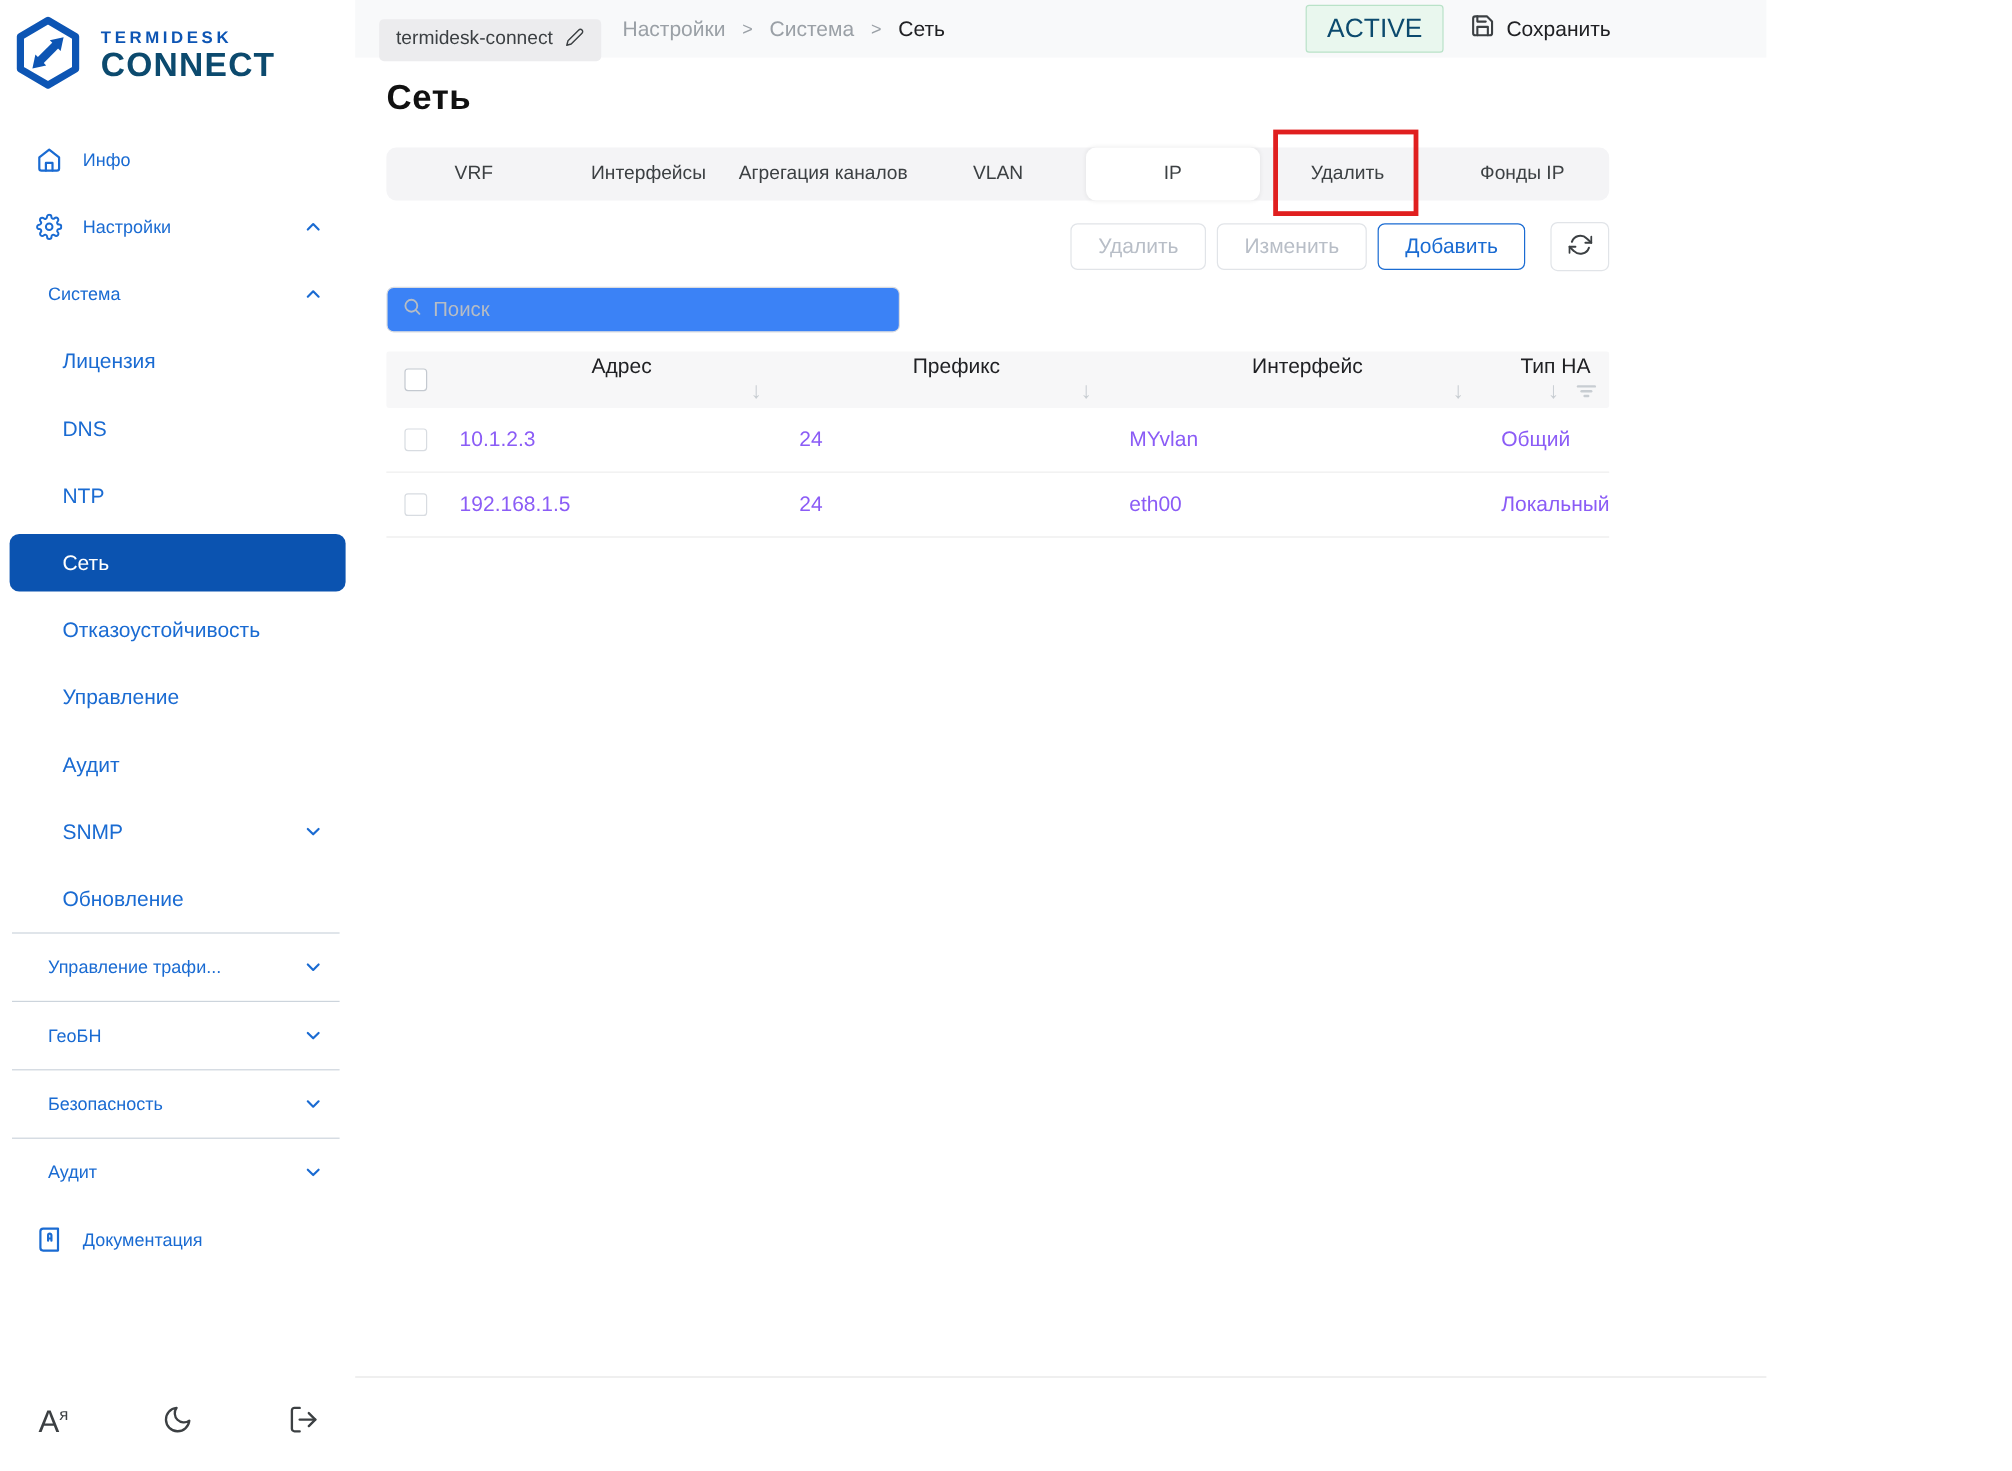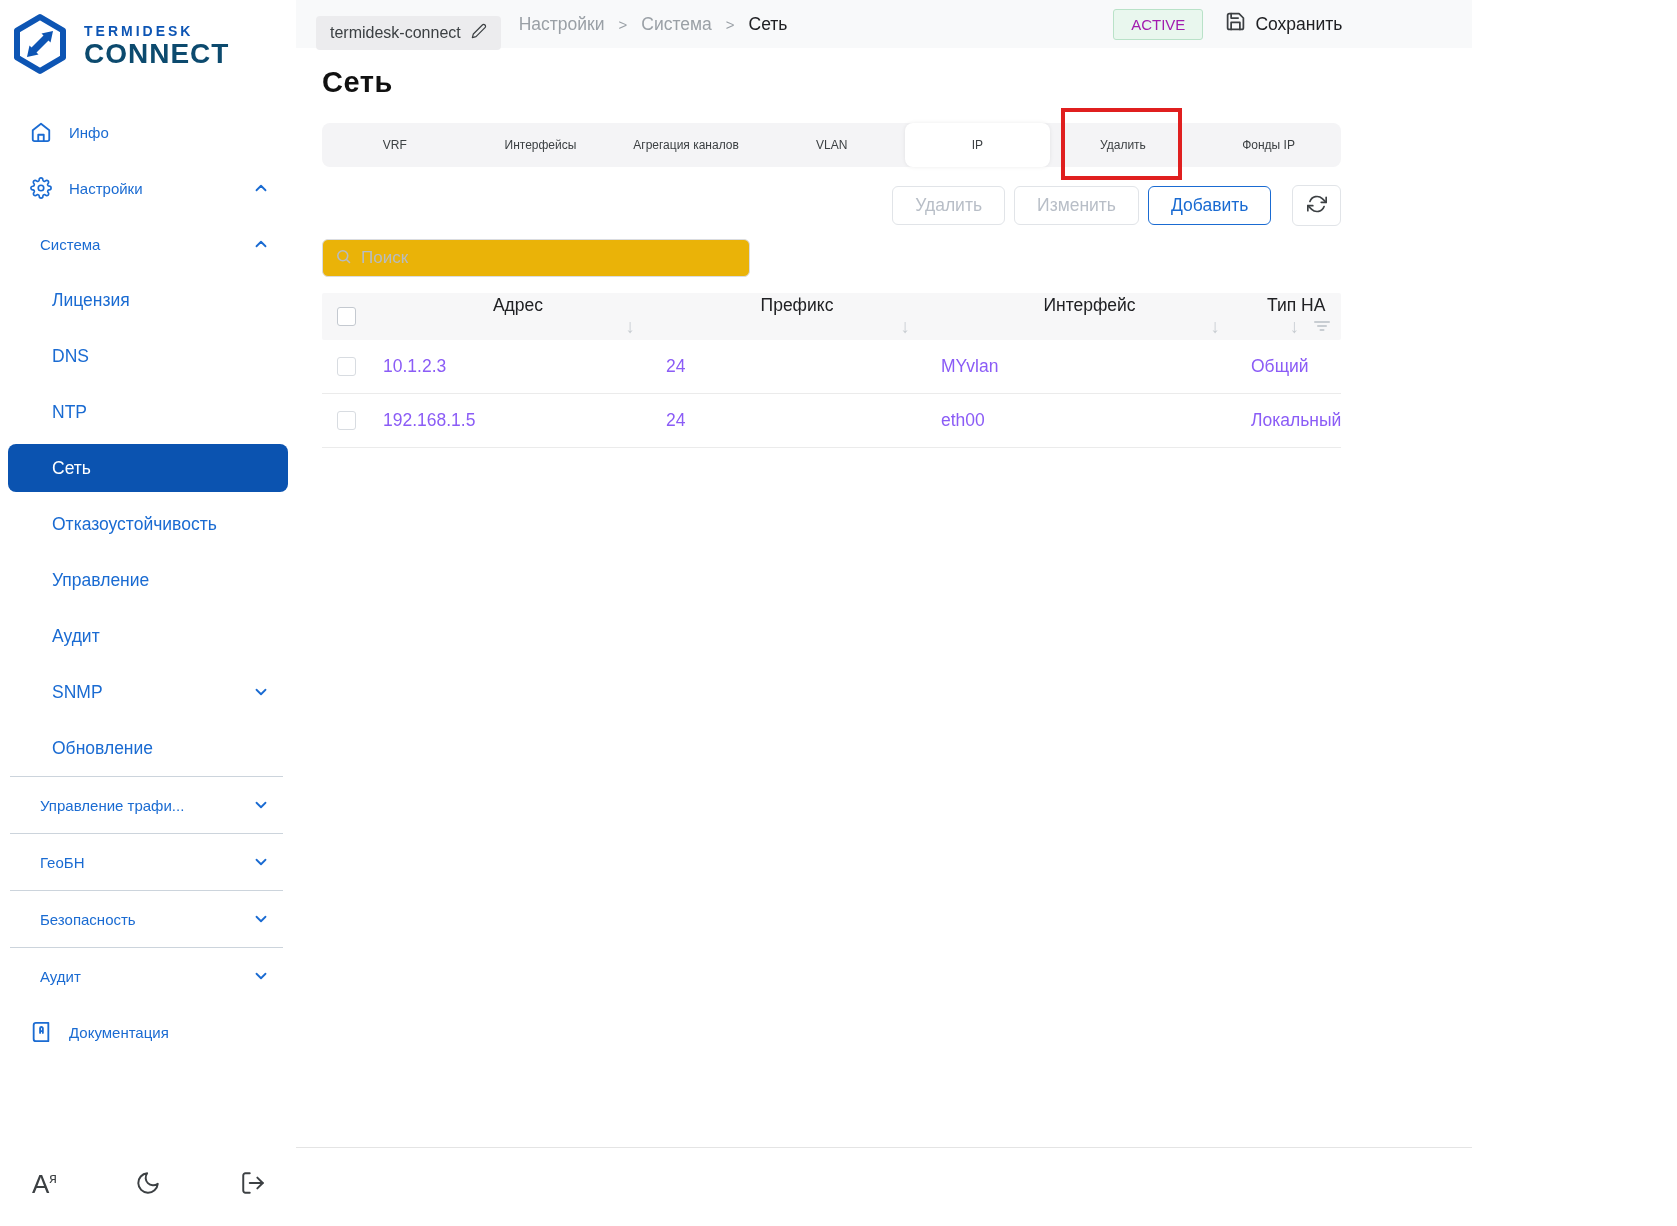--- a/index.html
+++ b/index.html
@@ -28,39 +28,39 @@
 
   
   .main { flex:1; display:flex; flex-direction:column; position:relative; background:#fff; }
   .topbar { height:48px; background:#f8f9fa; display:flex; align-items:center; padding:0 130px 0 20px; }
   .host-chip { display:flex; align-items:center; gap:10px; background:#ececee; border-radius:4px; padding:7px 14px; font-size:16px; color:#3c4043; cursor:pointer;margin-top:18px; }
   .breadcrumb { display:flex; align-items:center; gap:14px; margin-left:18px; font-size:17.5px; color:#9aa0a6; }
   .bc-link { cursor:pointer; }
   .bc-sep { font-size:15px; color:#9aa0a6; }
   .bc-current { color:#202124; }
   .topbar-right { margin-left:auto; display:flex; align-items:center; gap:22px; }
-  .badge { color:#a21caf; background:#e9f7ee; border:1px solid #b9e2c8; border-radius:3px; padding:6px 17px; font-size:15px; }
+  .badge { color:#0c4a6e; background:#e9f7ee; border:1px solid #b9e2c8; border-radius:3px; padding:6px 17px; font-size:22px; }
   .save-btn { display:flex; align-items:center; gap:9px; background:none; border:none; font-family:inherit; font-size:17.5px; color:#202124; cursor:pointer; }
 
   .content { padding:16px 131px 0 26px; }
   .page-title { font-size:29px; font-weight:700; color:#111; margin:2px 0 24px 0; letter-spacing:0.5px; }
 
   .tabs-wrap { position:relative; }
   .tabs { display:flex; background:#f4f4f6; border-radius:8px; height:44px; }
-  .tab { flex:1; display:flex; align-items:center; justify-content:center; font-size:12px; color:#3c4043; cursor:pointer; }
+  .tab { flex:1; display:flex; align-items:center; justify-content:center; font-size:16px; color:#3c4043; cursor:pointer; }
   .tab.active { background:#fff; border-radius:8px; box-shadow:0 0 4px rgba(0,0,0,0.08); }
   .red-box { position:absolute; top:-15px; height:72px; left:calc(5 * 100% / 7 + 11px); width:calc(100% / 7 - 25px); border:4px solid #e01f1f; pointer-events:none; }
 
   .actions { display:flex; align-items:center; justify-content:flex-end; gap:9px; margin-top:18px; }
   .act-btn { font-family:inherit; font-size:17.5px; padding:8px 22px; border-radius:6px; background:#fff; cursor:pointer; }
   .act-btn.disabled { color:#b8bec7; border:1px solid #e1e4e8; cursor:default; }
   .act-btn.primary { color:#1a6bd2; border:1.5px solid #1a6bd2; font-weight:500; }
   .icon-btn { width:49px; height:41px; display:flex; align-items:center; justify-content:center; border:1px solid #e1e4e8; border-radius:6px; background:#fff; cursor:pointer; margin-left:12px; }
 
-  .search-box { margin-top:13px; width:428px; height:38px; border:1px solid #dadce0; border-radius:6px; display:flex; align-items:center; padding:0 12px; gap:9px; background:#eab308; }
+  .search-box { margin-top:13px; width:428px; height:38px; border:1px solid #dadce0; border-radius:6px; display:flex; align-items:center; padding:0 12px; gap:9px; background:#3b82f6; }
   .search-box input { border:none; outline:none; font-family:inherit; font-size:17px; color:#202124; flex:1; background:transparent; }
   .search-box input::placeholder { color:#b6bcc4; }
 
   .table { margin-top:16px; width:100%; font-size:17.5px; }
   .t-head { display:grid; grid-template-columns:48px 283px 275px 310px 1fr; background:#f7f7f8; height:47px; align-items:center; border-radius:2px; }
   .t-row { display:grid; grid-template-columns:48px 283px 275px 310px 1fr; height:54px; align-items:center; border-bottom:1px solid #ebebeb; background:#fff; }
   .t-cell { padding-left:13px; color:#8b5cf6; }
   .t-hcell { display:flex; align-items:center; padding-left:13px; color:#202124;flex-direction:column; }
   .sort-arrow { margin-left:auto; margin-right:18px; color:#c8cdd2; font-size:19px; cursor:pointer; }
   .cb-cell { display:flex; justify-content:center; }

